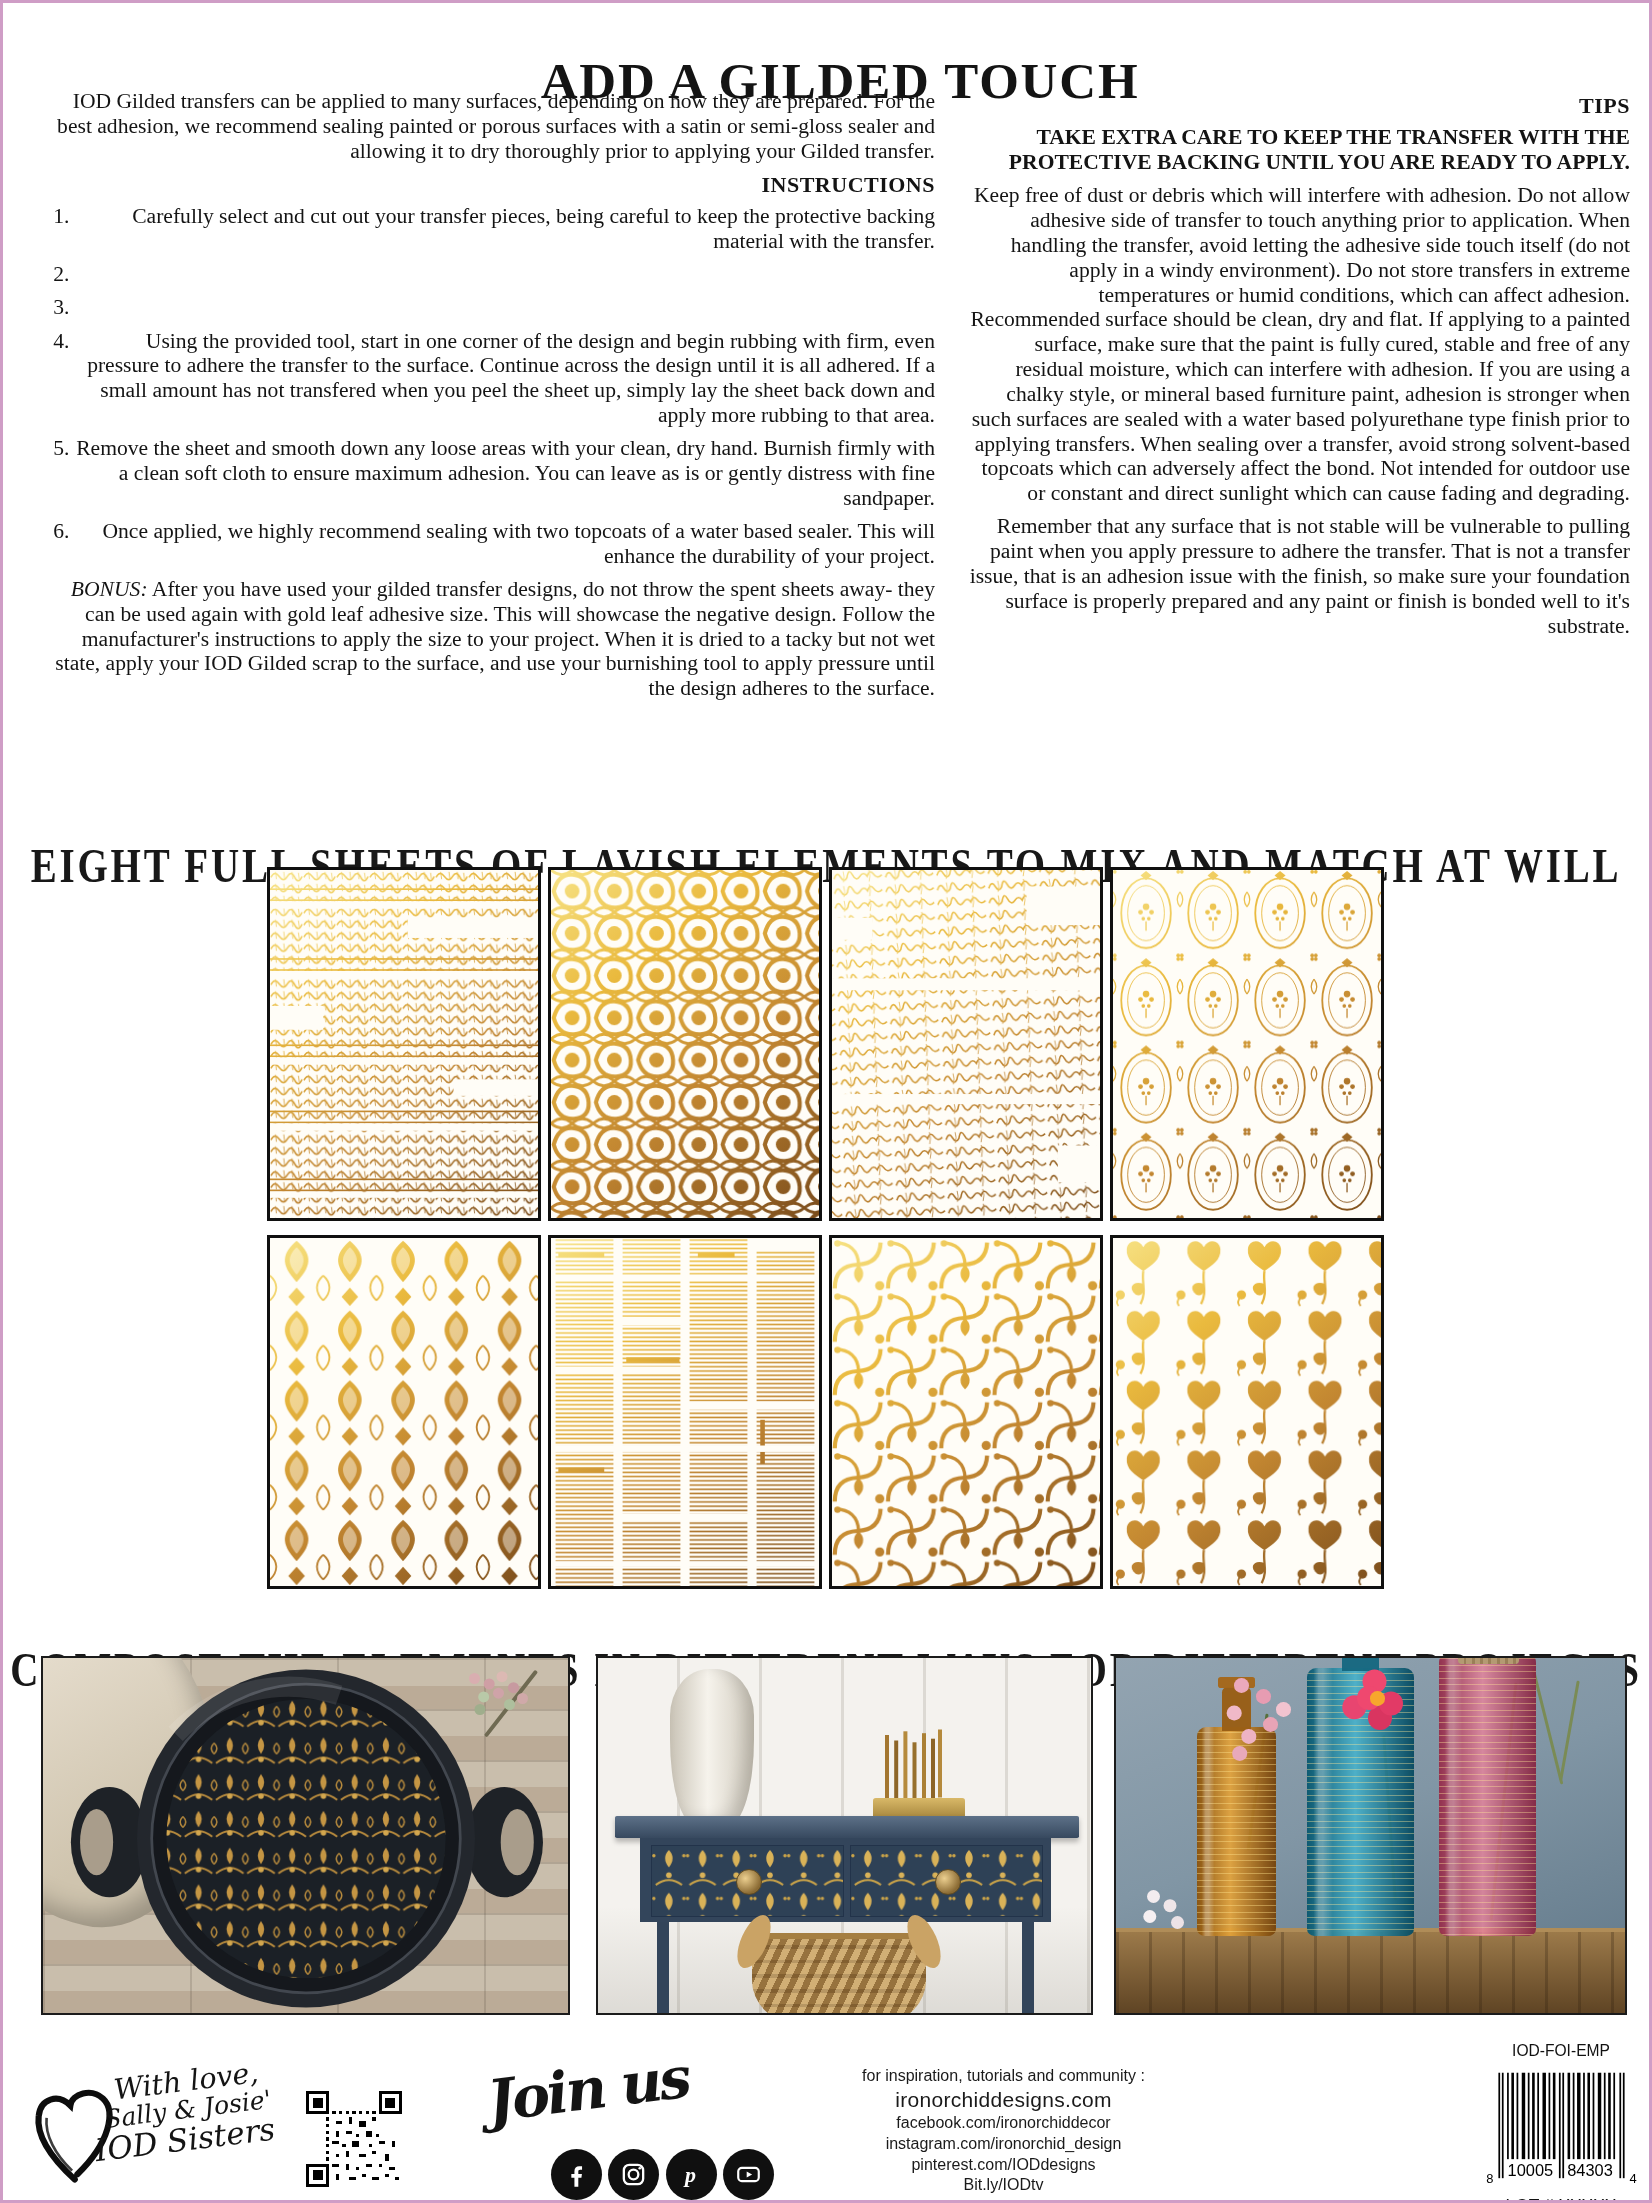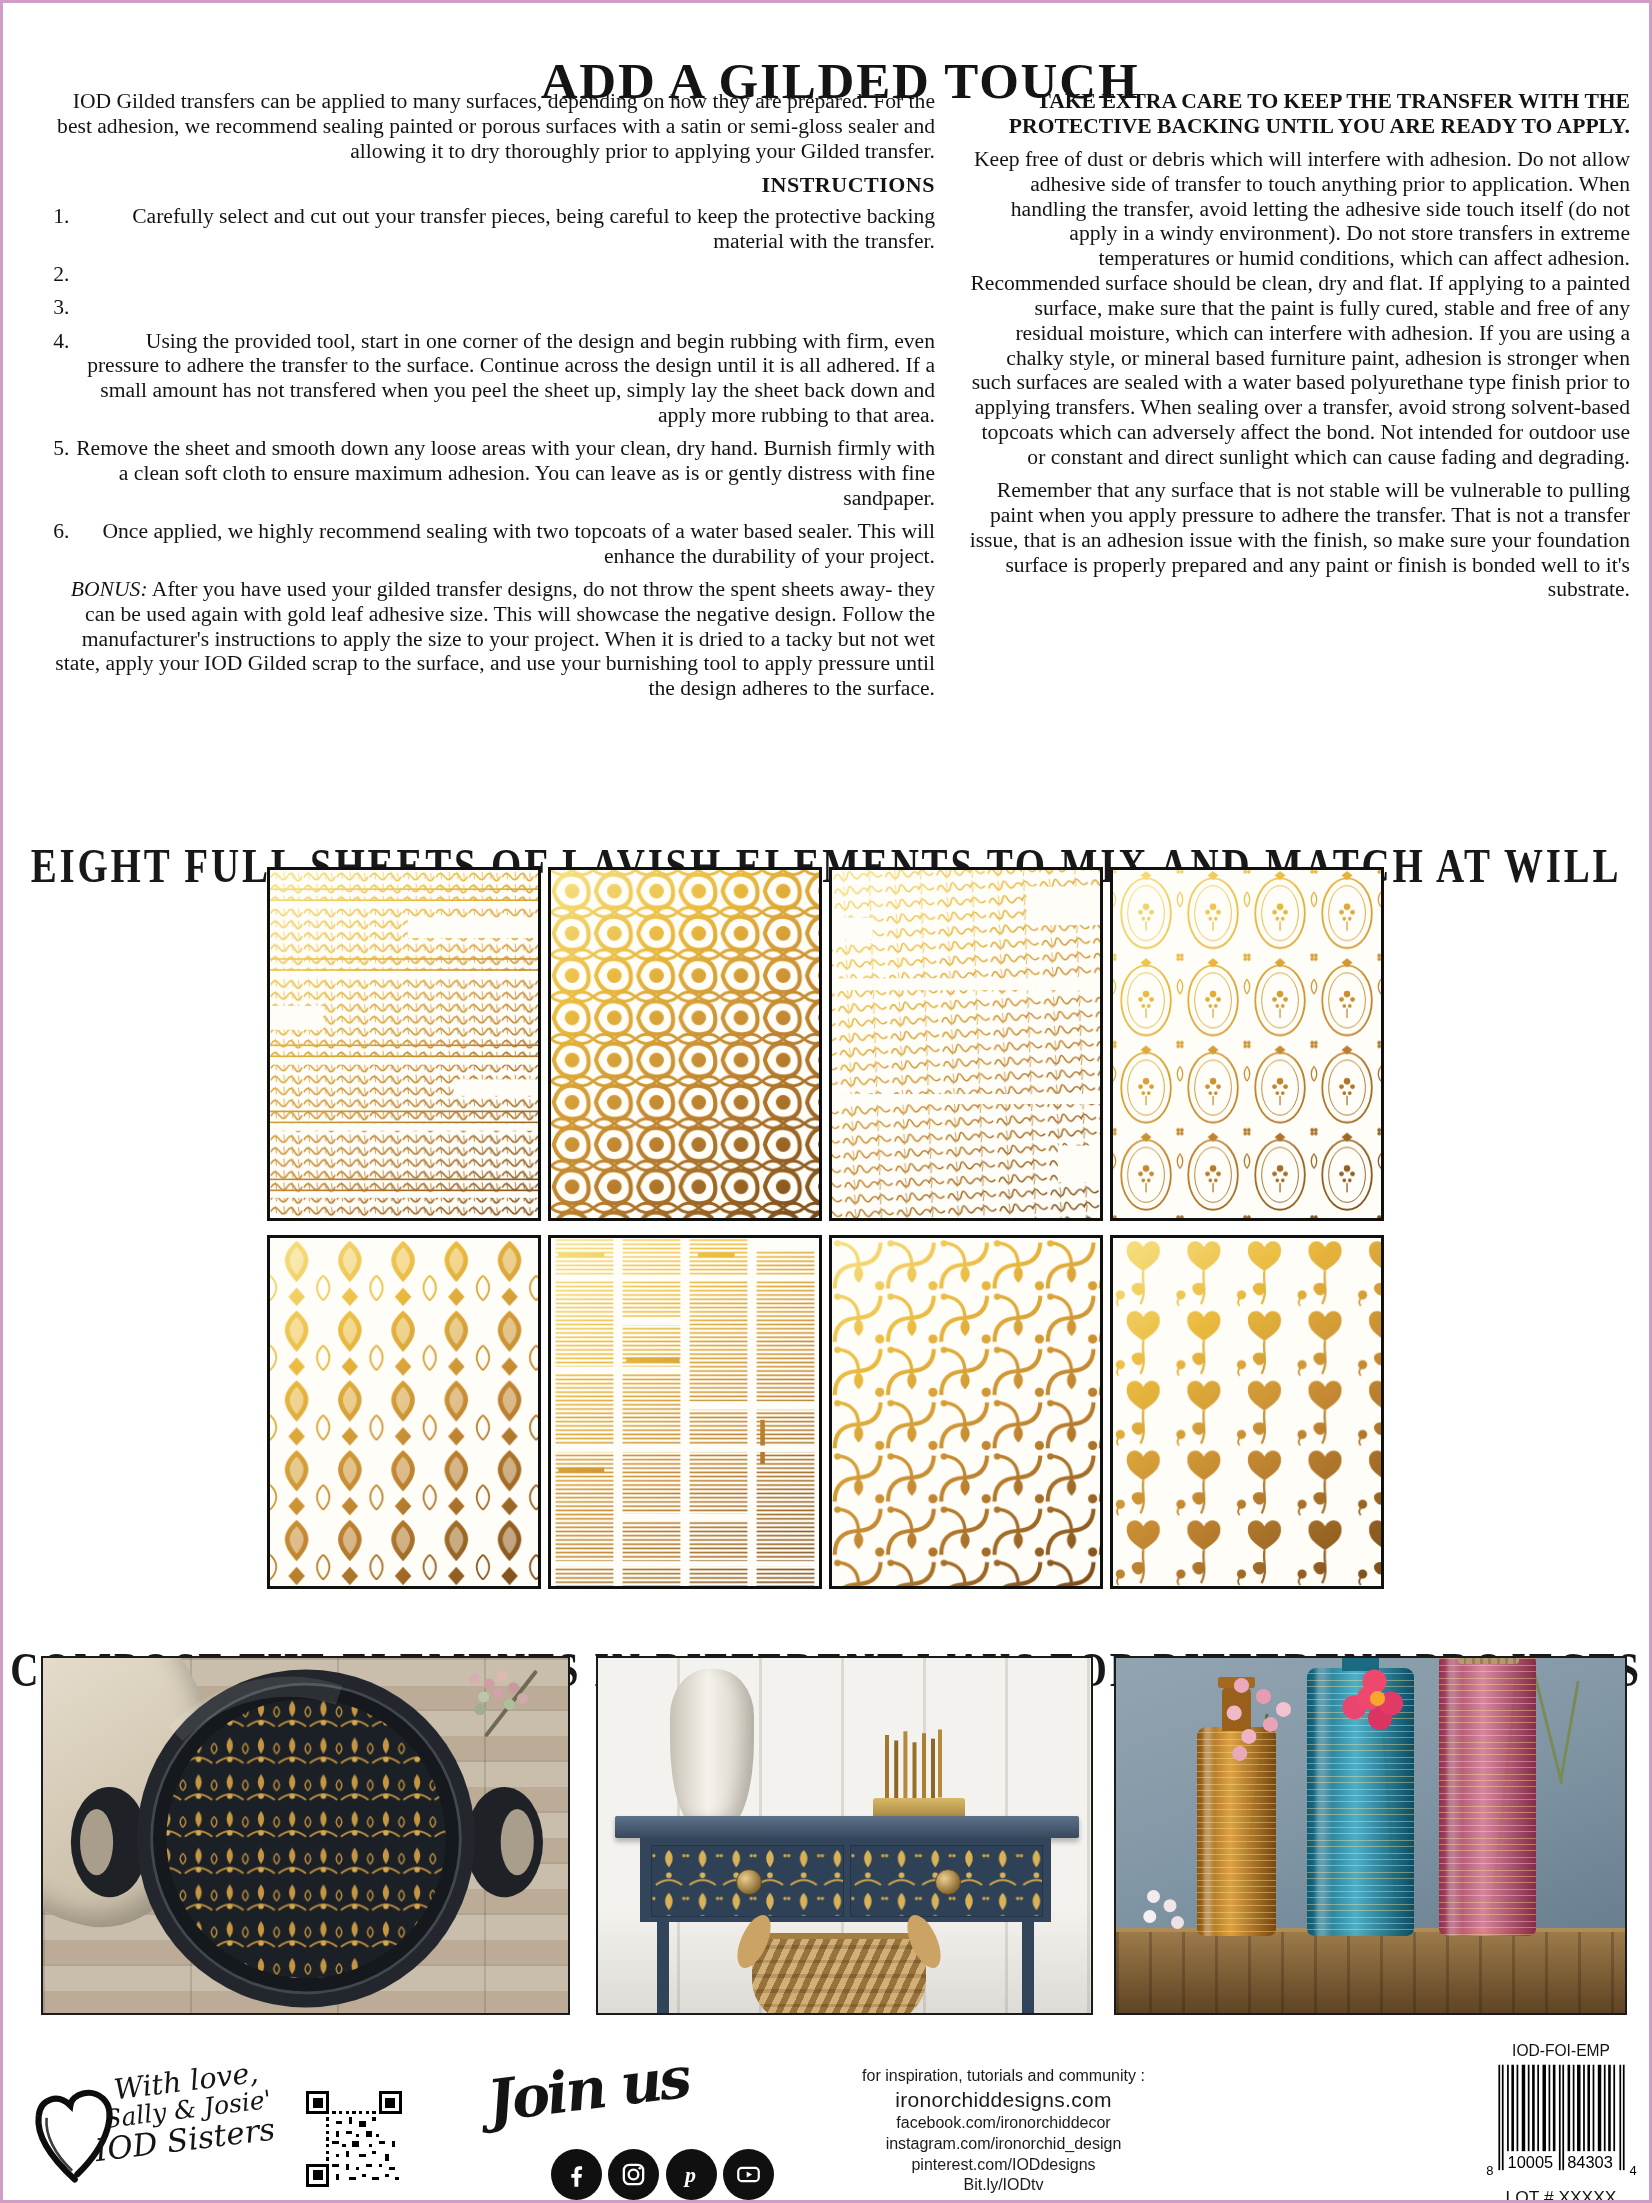--- a/index.html
+++ b/index.html
@@ -129,21 +129,21 @@
   .sicons{position:absolute;left:81px;top:94px;display:flex;gap:6.4px;}
   .sicon{width:51px;height:51px;border-radius:50%;background:#101010;display:flex;
       align-items:center;justify-content:center;}
   .community{position:absolute;left:806px;top:2063px;width:389px;text-align:center;
       font-family:"Liberation Sans",sans-serif;font-size:16px;line-height:1.3;color:#1a1a1a;}
   .community .site{font-size:21px;letter-spacing:0.3px;line-height:1.25;}
   .legal{position:absolute;left:1258px;top:2105px;width:202px;text-align:right;
       font-family:"Liberation Sans",sans-serif;font-size:17px;line-height:1.32;color:#1a1a1a;}
   .bcbox{position:absolute;left:1471px;top:2039px;width:174px;text-align:center;
       font-family:"Liberation Sans",sans-serif;color:#111;}
-  .bc-sku{font-size:15.6px;margin-bottom:3px;}
+  .bc-sku{font-size:15.6px;margin-bottom:11px;}
   .bc-lot{font-size:17.4px;margin-top:0px;}
   .hidden-defs{position:absolute;width:0;height:0;overflow:hidden;}
 </style>
 </head>
 <body>
 
 <svg class="hidden-defs" aria-hidden="true">
   <defs>
     <linearGradient id="gGold" gradientUnits="userSpaceOnUse" x1="0" y1="0" x2="292" y2="379">
       <stop offset="0" stop-color="#f7e386"></stop>
@@ -334,20 +334,21 @@
       <span>Remove the sheet and smooth down any loose areas with your clean, dry hand.  Burnish firmly with a clean soft cloth to ensure maximum adhesion. You can leave as is or gently distress with fine sandpaper.</span>
     </div>
     <div class="ins-item">
       <span class="ins-num">6.</span>
       <span>Once applied, we highly recommend sealing with two topcoats of a water based sealer. This will enhance the durability of your project.</span>
     </div>
     <p><span class="bonus-lbl">BONUS:</span><span> After you have used your gilded transfer designs, do not throw the spent sheets away- they can be used again with gold leaf adhesive size. This will showcase the negative design. Follow the manufacturer's instructions to apply the size to your project. When it is dried to a tacky but not wet state, apply your IOD Gilded scrap to the surface, and use your burnishing tool to apply pressure until the design adheres to the surface.</span></p>
   </div>
 
   <div class="col col-right">
+    <div class="h-small">TIPS</div>
     <p class="warn">TAKE EXTRA CARE TO KEEP THE TRANSFER WITH THE PROTECTIVE BACKING UNTIL YOU ARE READY TO APPLY.</p>
     <p>Keep free of dust or debris which will interfere with adhesion. Do not allow adhesive side of transfer to touch anything prior to application. When handling the transfer, avoid letting the adhesive side touch itself (do not apply in a windy environment). Do not store transfers in extreme temperatures or humid conditions, which can affect adhesion. Recommended surface should be clean, dry and flat. If applying to a painted surface, make sure that the paint is fully cured, stable and free of any residual moisture, which can interfere with adhesion. If you are using a chalky style, or mineral based furniture paint, adhesion is stronger when such surfaces are sealed with a water based polyurethane type finish prior to applying transfers. When sealing over a transfer, avoid strong solvent-based topcoats which can adversely affect the bond. Not intended for outdoor use or constant and direct sunlight which can cause fading and degrading.</p>
     <p>Remember that any surface that is not stable will be vulnerable to pulling paint when you apply pressure to adhere the transfer. That is not a transfer issue, that is an adhesion issue with the finish, so make sure your foundation surface is properly prepared and any paint or finish is bonded well to it's substrate.</p>
   </div>
 
   <h2 class="sec-head one">EIGHT FULL SHEETS OF LAVISH ELEMENTS TO MIX AND MATCH AT WILL</h2>
 
   <div class="sheet" style="left:264px;top:864px;" aria-label="gold ledger and handwritten script sheet">
     <svg viewBox="0 0 292 379" preserveAspectRatio="none">
         <rect width="292" height="379" fill="url(#gGold)" mask="url(#m1)"></rect>

